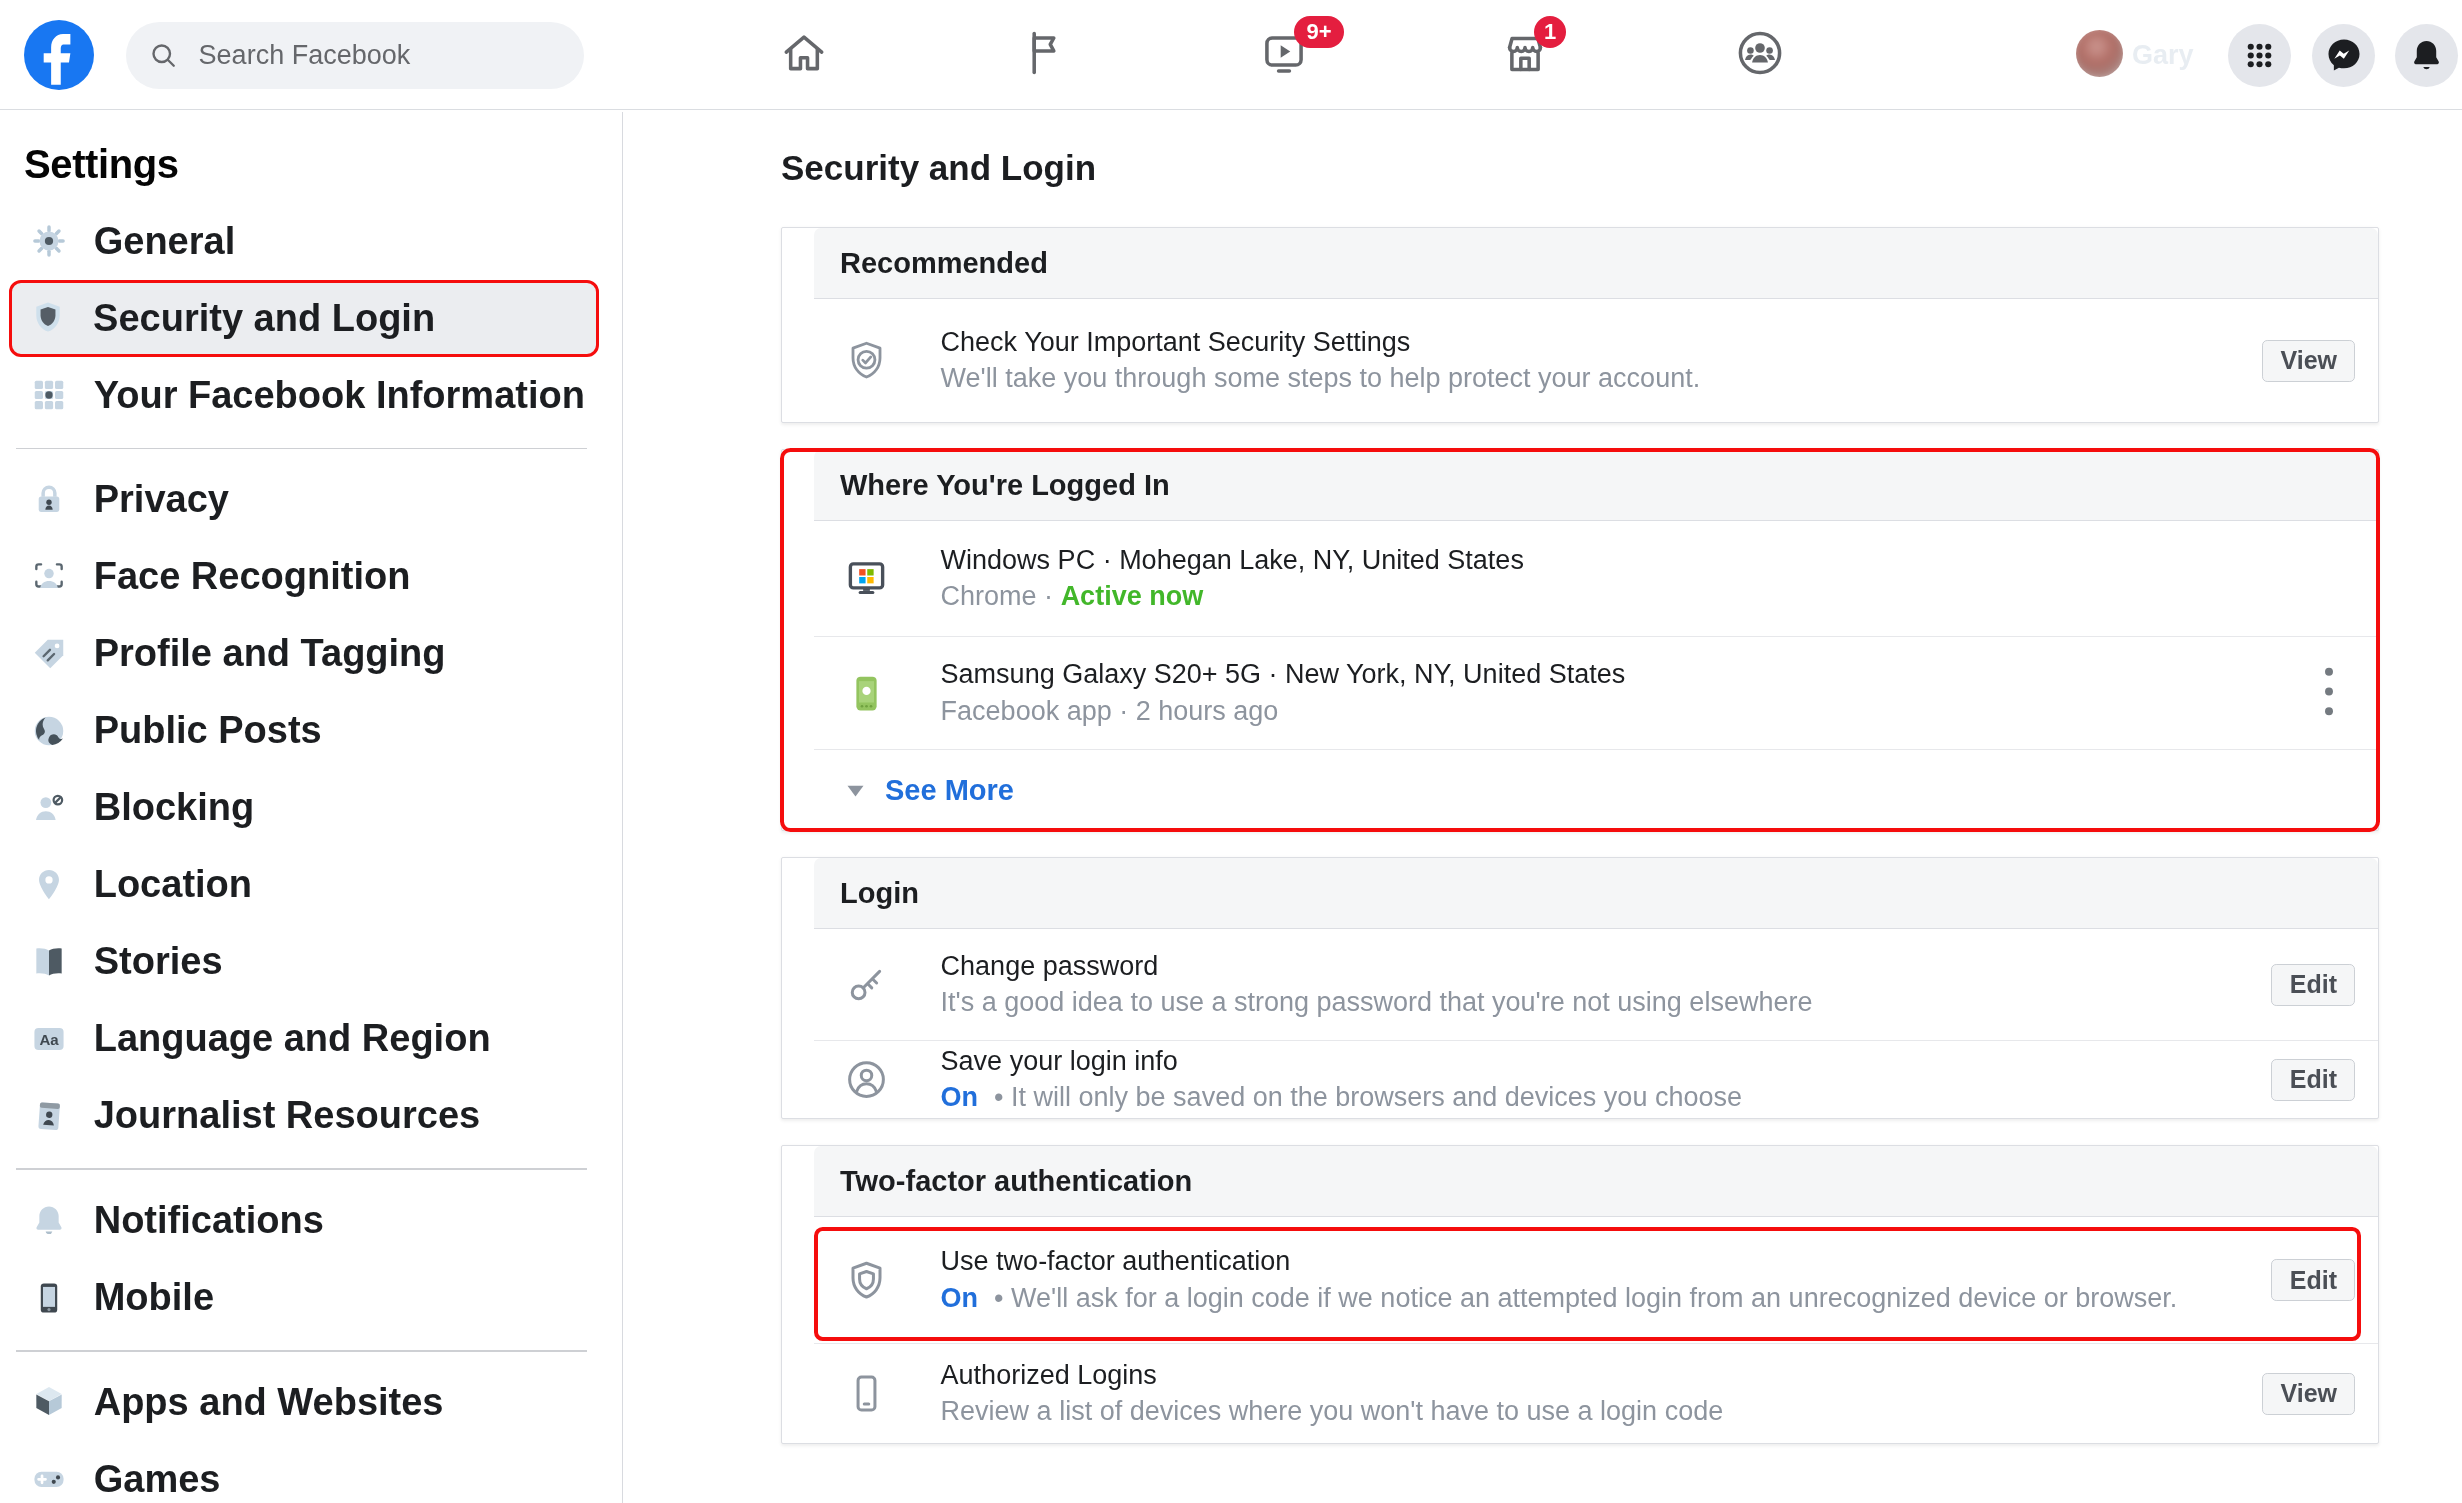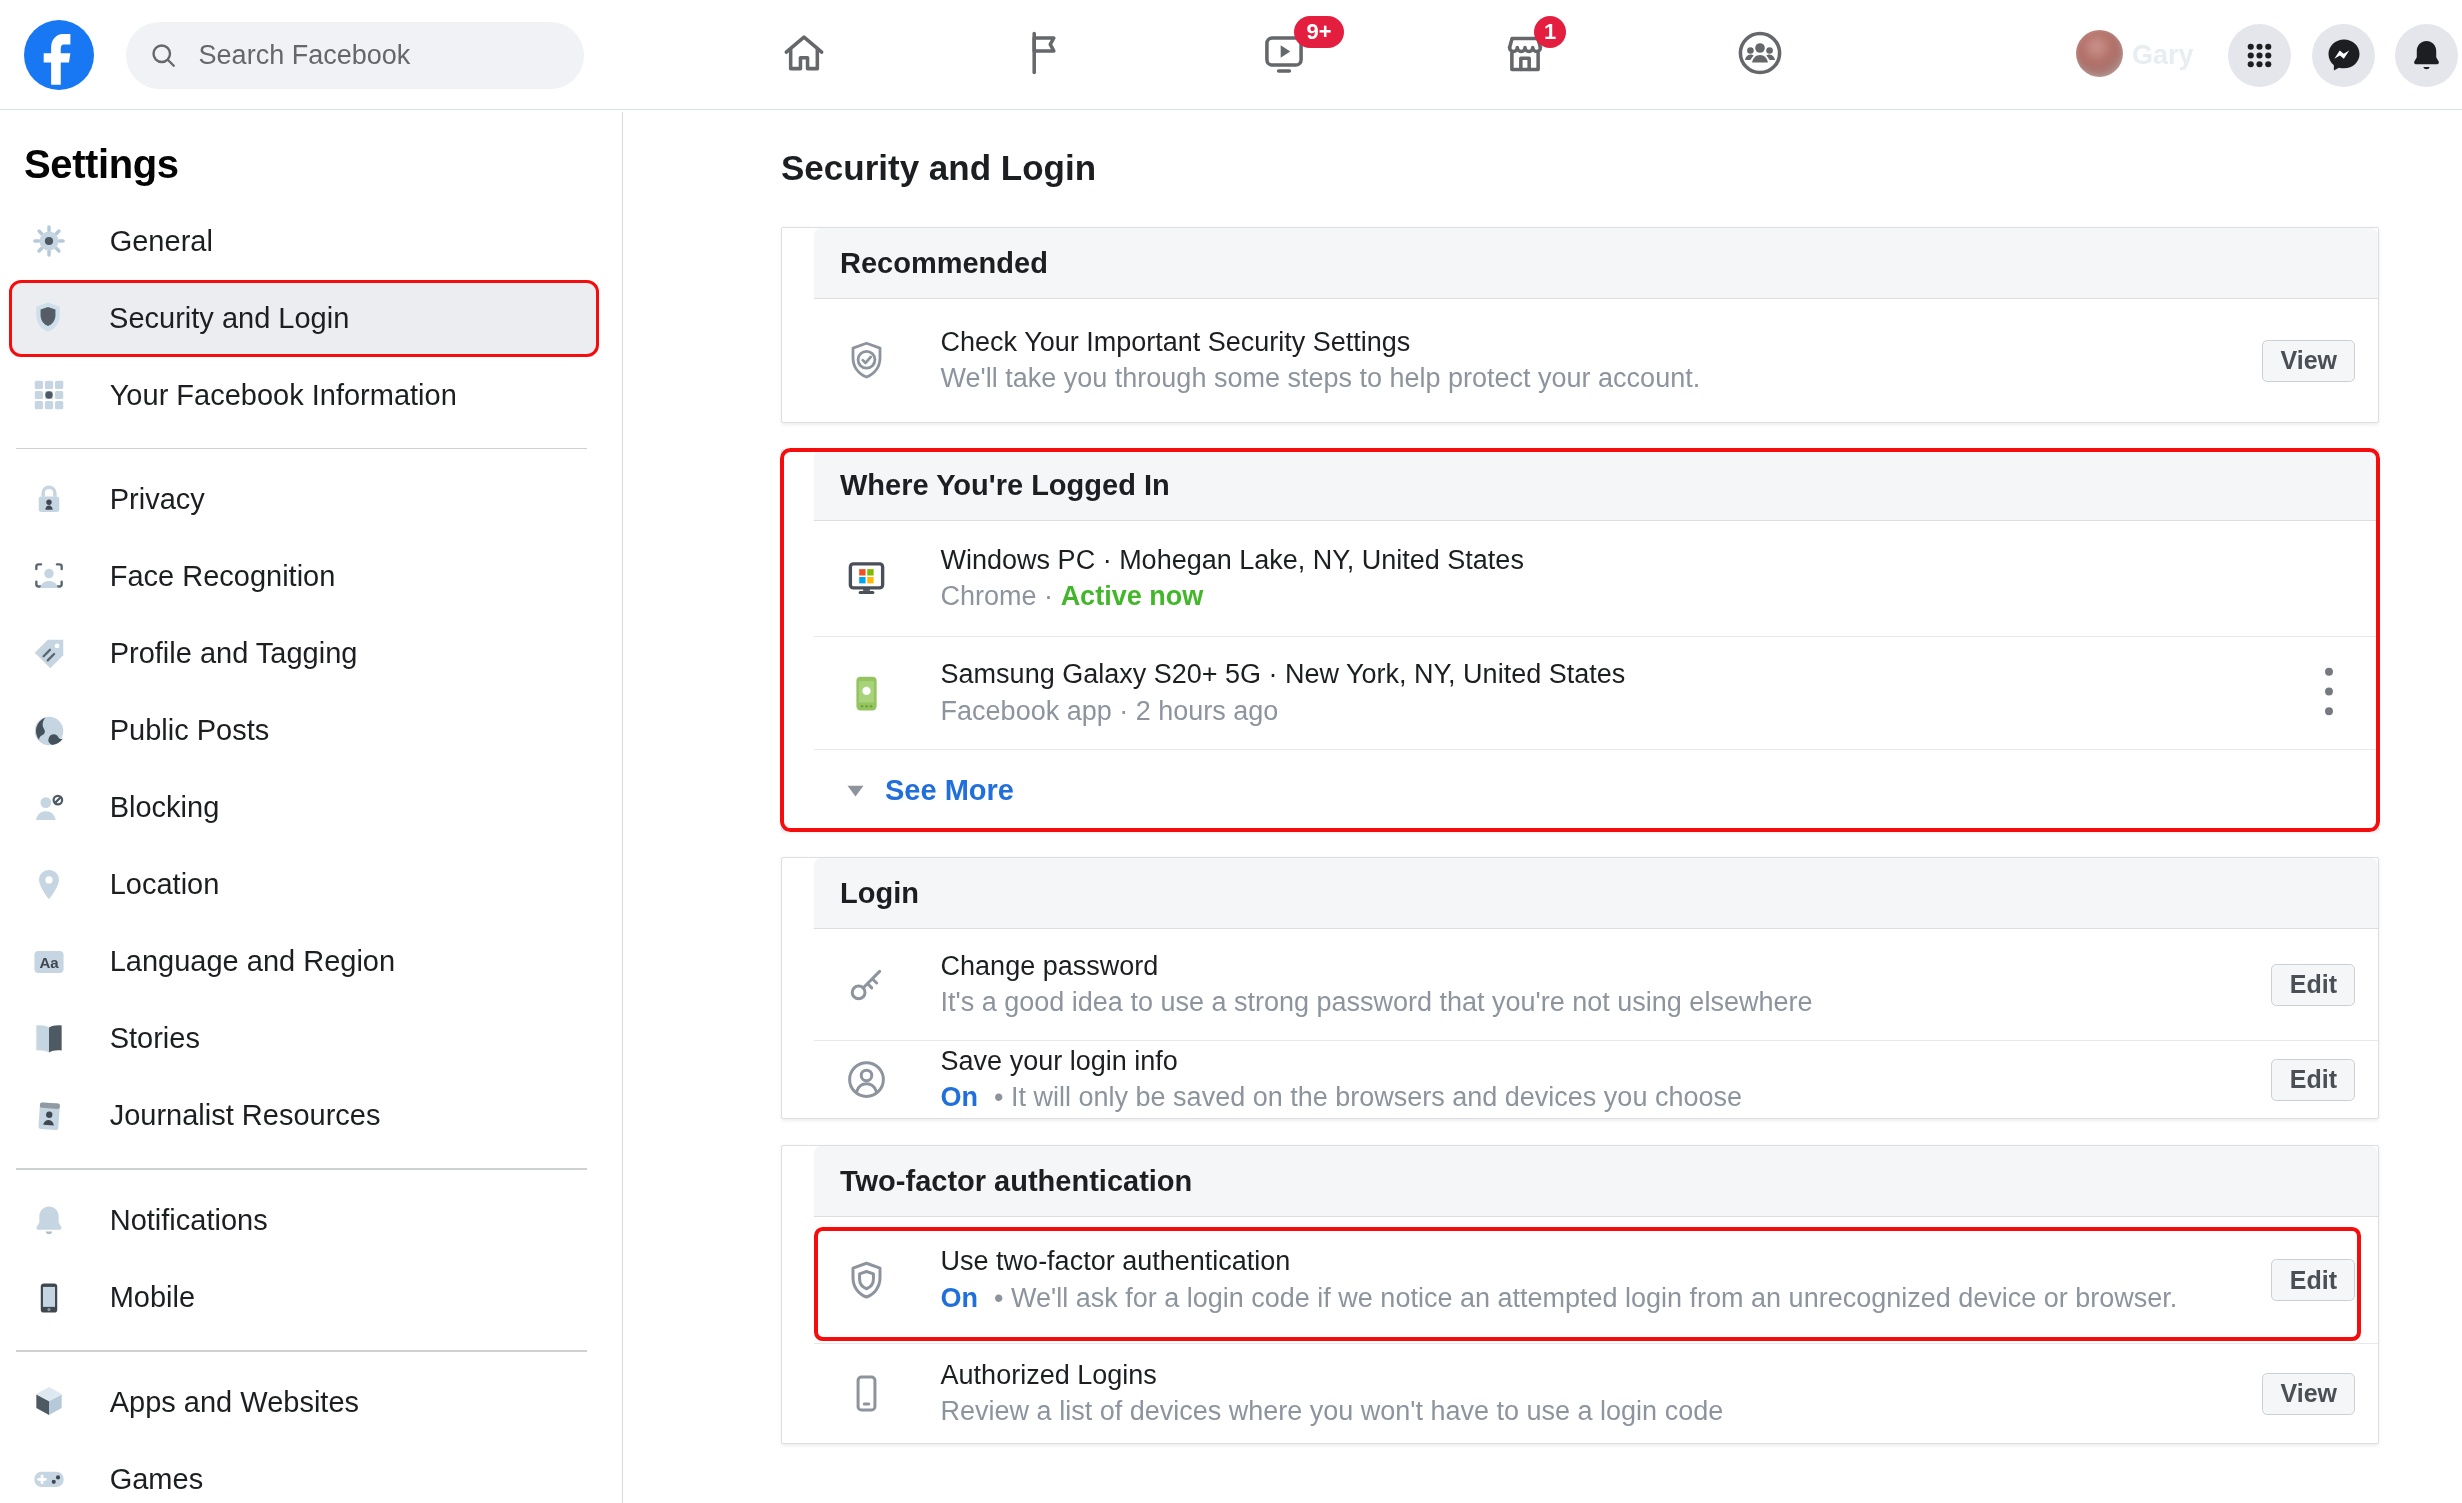--- a/index.html
+++ b/index.html
@@ -25,21 +25,21 @@
     background:radial-gradient(circle at 45% 38%, #cf9a94 0%, #ae6a62 38%, #a8837f 62%, #d8c6c2 100%); }
   .profile-name { position:absolute; left:2132px; top:40px; font-size:27px; font-weight:700; color:#e8edf2; cursor:pointer; }
 
   
   .sidebar { position:absolute; top:112px; left:0; width:623px; bottom:0; background:#fff; border-right:1.7px solid #d8dadf; padding-top:30px; }
   .settings-title { margin:0 0 0 24px; font-size:40px; font-weight:700; color:#050505; letter-spacing:-0.4px; line-height:45px; }
   .side-list { margin-top:15.7px; }
   .side-item { height:77px; display:flex; align-items:center; margin:0 22.6px 0 8.7px; padding-left:21px; border-radius:12px; gap:26px; cursor:pointer; }
   .side-item .sicon { width:38px; height:38px; flex:0 0 38px; display:flex; align-items:center; justify-content:center; }
   .side-item .sicon svg { width:38px; height:38px; }
-  .side-label { font-size:29px; font-weight:400; color:#1c1e21; white-space:nowrap;margin-left:16px; }
+  .side-label { font-size:38px; font-weight:700; color:#1c1e21; white-space:nowrap; }
   .side-item.selected { background:#ebedf0; border:3.5px solid #f50d0d; padding-left:17.4px; }
   .side-divider { height:1.7px; background:#ced0d4; margin:14px 35px 12px 15.7px; }
 
   
   .main { position:absolute; left:625px; top:112px; right:0; bottom:0; background:#fff; padding:35px 0 0 156px; }
   .page-title { margin:0; font-size:35px; font-weight:700; color:#1c1e21; line-height:42px; }
   .cards { width:1598px; margin-top:38px; }
   .card { position:relative; background:#fff; border:1.7px solid #dcdee3; border-radius:2px; box-shadow:0 1.7px 3.5px rgba(0,0,0,.07); margin-bottom:26px;padding-left:32px; }
   .card.annotated::after { content:""; position:absolute; inset:-1.7px; border:4.3px solid #f50d0d; border-radius:10.4px; pointer-events:none; z-index:3; }
   .card-header { height:71px; background:#f5f6f7; border-bottom:1.7px solid #dcdee3; border-radius:7px 7px 0 0; display:flex; align-items:center; padding:0 26px; font-size:29px; font-weight:700; color:#1c1e21; }
@@ -277,35 +277,35 @@
           <path d="M12 2.6c-3.5 0-6.3 2.7-6.3 6.1 0 4.6 6.3 12.3 6.3 12.3s6.3-7.7 6.3-12.3c0-3.4-2.8-6.1-6.3-6.1z" fill="#c6d5e2"></path>
           <circle cx="12" cy="8.8" r="2.3" fill="#fff"></circle>
         </svg>
       </span>
       <span class="side-label">Location</span>
     </div>
 
     <div class="side-item">
       <span class="sicon">
         <svg viewBox="0 0 24 24">
+          <path d="M12 4.8C10 3.6 7.1 3.1 4 3.5v15.8c3.1-.4 6 .1 8 1.3z" fill="#c6d5e2"></path>
+          <path d="M12 4.8c2-1.2 4.9-1.7 8-1.3v15.8c-3.1-.4-6 .1-8 1.3z" fill="#4e5a63"></path>
+        </svg>
+      </span>
+      <span class="side-label">Stories</span>
+    </div>
+
+    <div class="side-item">
+      <span class="sicon">
+        <svg viewBox="0 0 24 24">
           <rect x="2.8" y="5" width="18.4" height="14" rx="2.6" fill="#c6d5e2"></rect>
           <text x="12" y="15.8" text-anchor="middle" font-size="9.5" font-weight="bold" fill="#3f4850" font-family="Liberation Sans, sans-serif">Aa</text>
         </svg>
       </span>
       <span class="side-label">Language and Region</span>
-    </div>
-
-    <div class="side-item">
-      <span class="sicon">
-        <svg viewBox="0 0 24 24">
-          <path d="M12 4.8C10 3.6 7.1 3.1 4 3.5v15.8c3.1-.4 6 .1 8 1.3z" fill="#c6d5e2"></path>
-          <path d="M12 4.8c2-1.2 4.9-1.7 8-1.3v15.8c-3.1-.4-6 .1-8 1.3z" fill="#4e5a63"></path>
-        </svg>
-      </span>
-      <span class="side-label">Stories</span>
     </div>
 
     <div class="side-item">
       <span class="sicon">
         <svg viewBox="0 0 24 24">
             <g transform="rotate(4 12 12)">
           <rect x="5.8" y="3.8" width="12.6" height="16.8" rx="1.8" fill="#c6d5e2"></rect>
           <rect x="5.8" y="3.8" width="12.6" height="3.4" rx="1.2" fill="#8f9aa3"></rect>
           <circle cx="12.1" cy="11.2" r="2" fill="#3f4850"></circle>
           <path d="M8.7 17.8c.4-2.1 1.8-3.2 3.4-3.2s3 1.1 3.4 3.2z" fill="#3f4850"></path>

